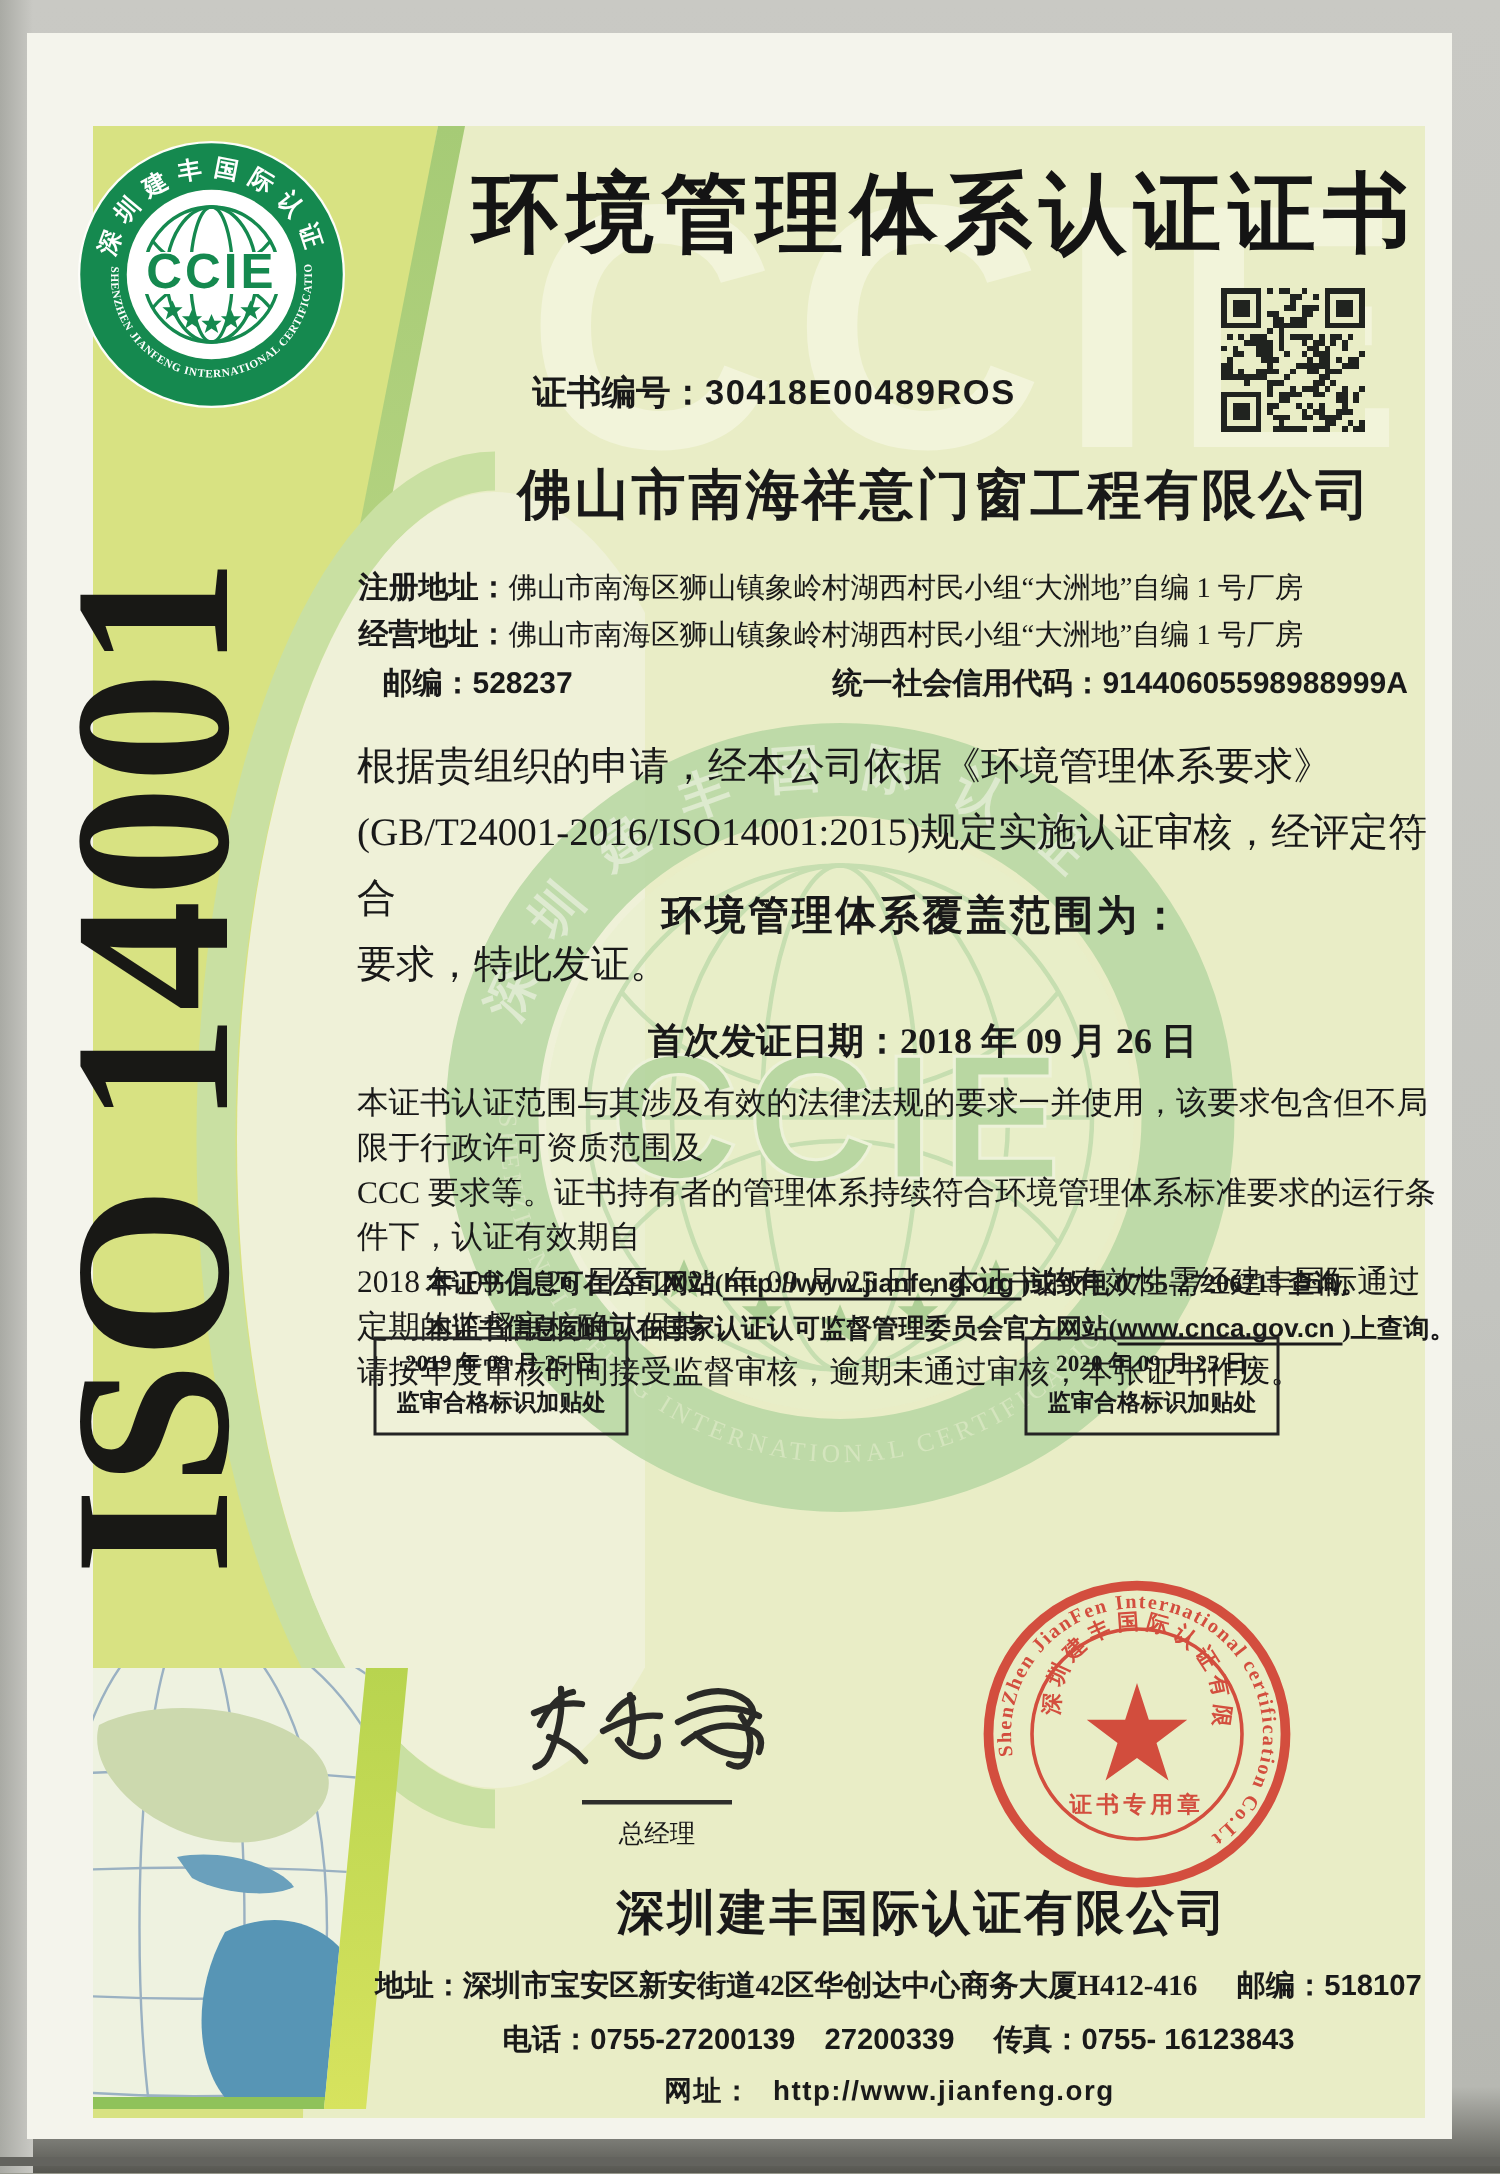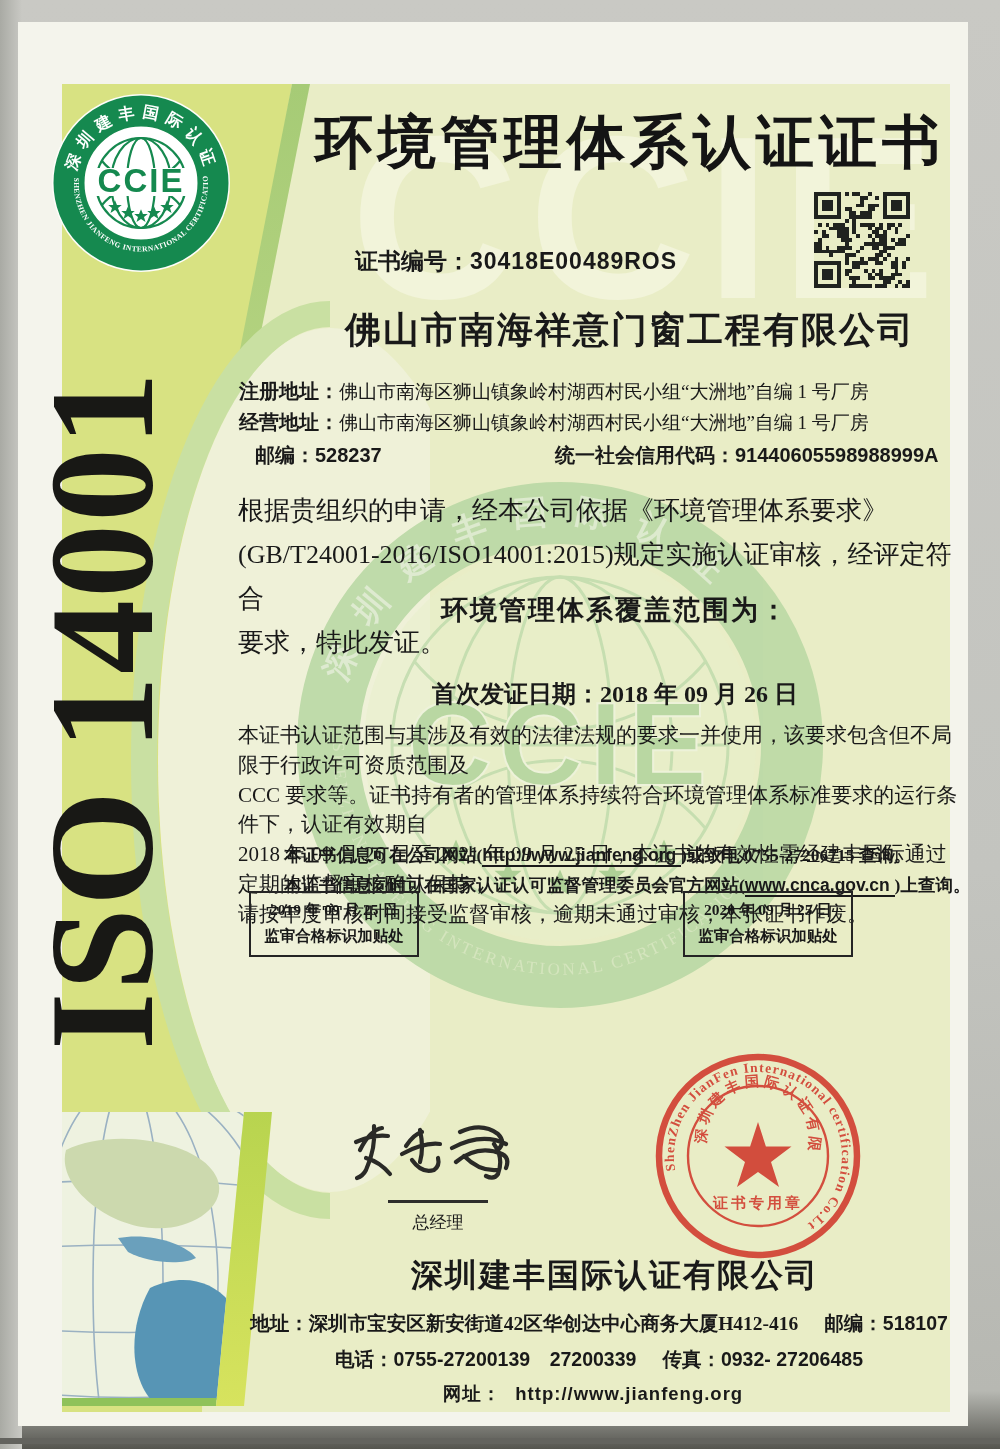--- a/index.html
+++ b/index.html
@@ -470,19 +470,19 @@
       <path d="M0,-34 L7.9,-9.5 33.5,-9.5 13,6 21,31 0,16 -21,31 -13,6 -33.5,-9.5 -7.9,-9.5 Z" fill="#cf372b"></path>
       <text x="0" y="52" font-size="15" font-weight="bold" text-anchor="middle" letter-spacing="3" fill="#d0392c">证书专用章</text>
     </svg>
 
     <div class="abs issuer center">深圳建丰国际认证有限公司</div>
 
     <div class="abs f1 center">
       <span>地址：</span><span>深圳市宝安区新安街道42区华创达中心商务大厦H412-416</span><span class="gap"></span><span>邮编：</span><span class="num">518107</span>
     </div>
     <div class="abs f2 center">
-      <span>电话：</span><span class="num">0755-27200139　27200339</span><span class="gap"></span><span>传真：</span><span class="num">0932- 27206485</span>
+      <span>电话：</span><span class="num">0755-27200139　27200339</span><span class="gap"></span><span>传真：</span><span class="num">0755- 16123843</span>
     </div>
     <div class="abs f3 center">
       <span>网址：</span><span class="gap2"></span><span class="num">http://www.jianfeng.org</span>
     </div>
   </div>
 </div>
 
 </body></html>

